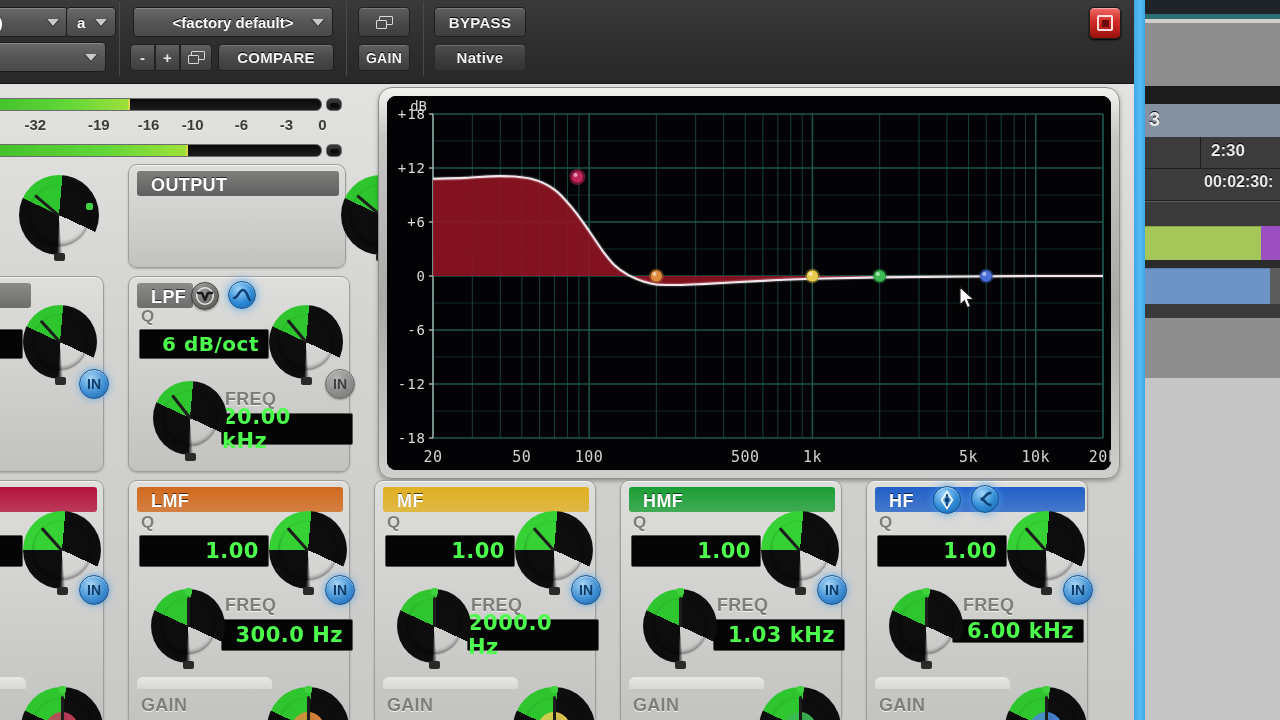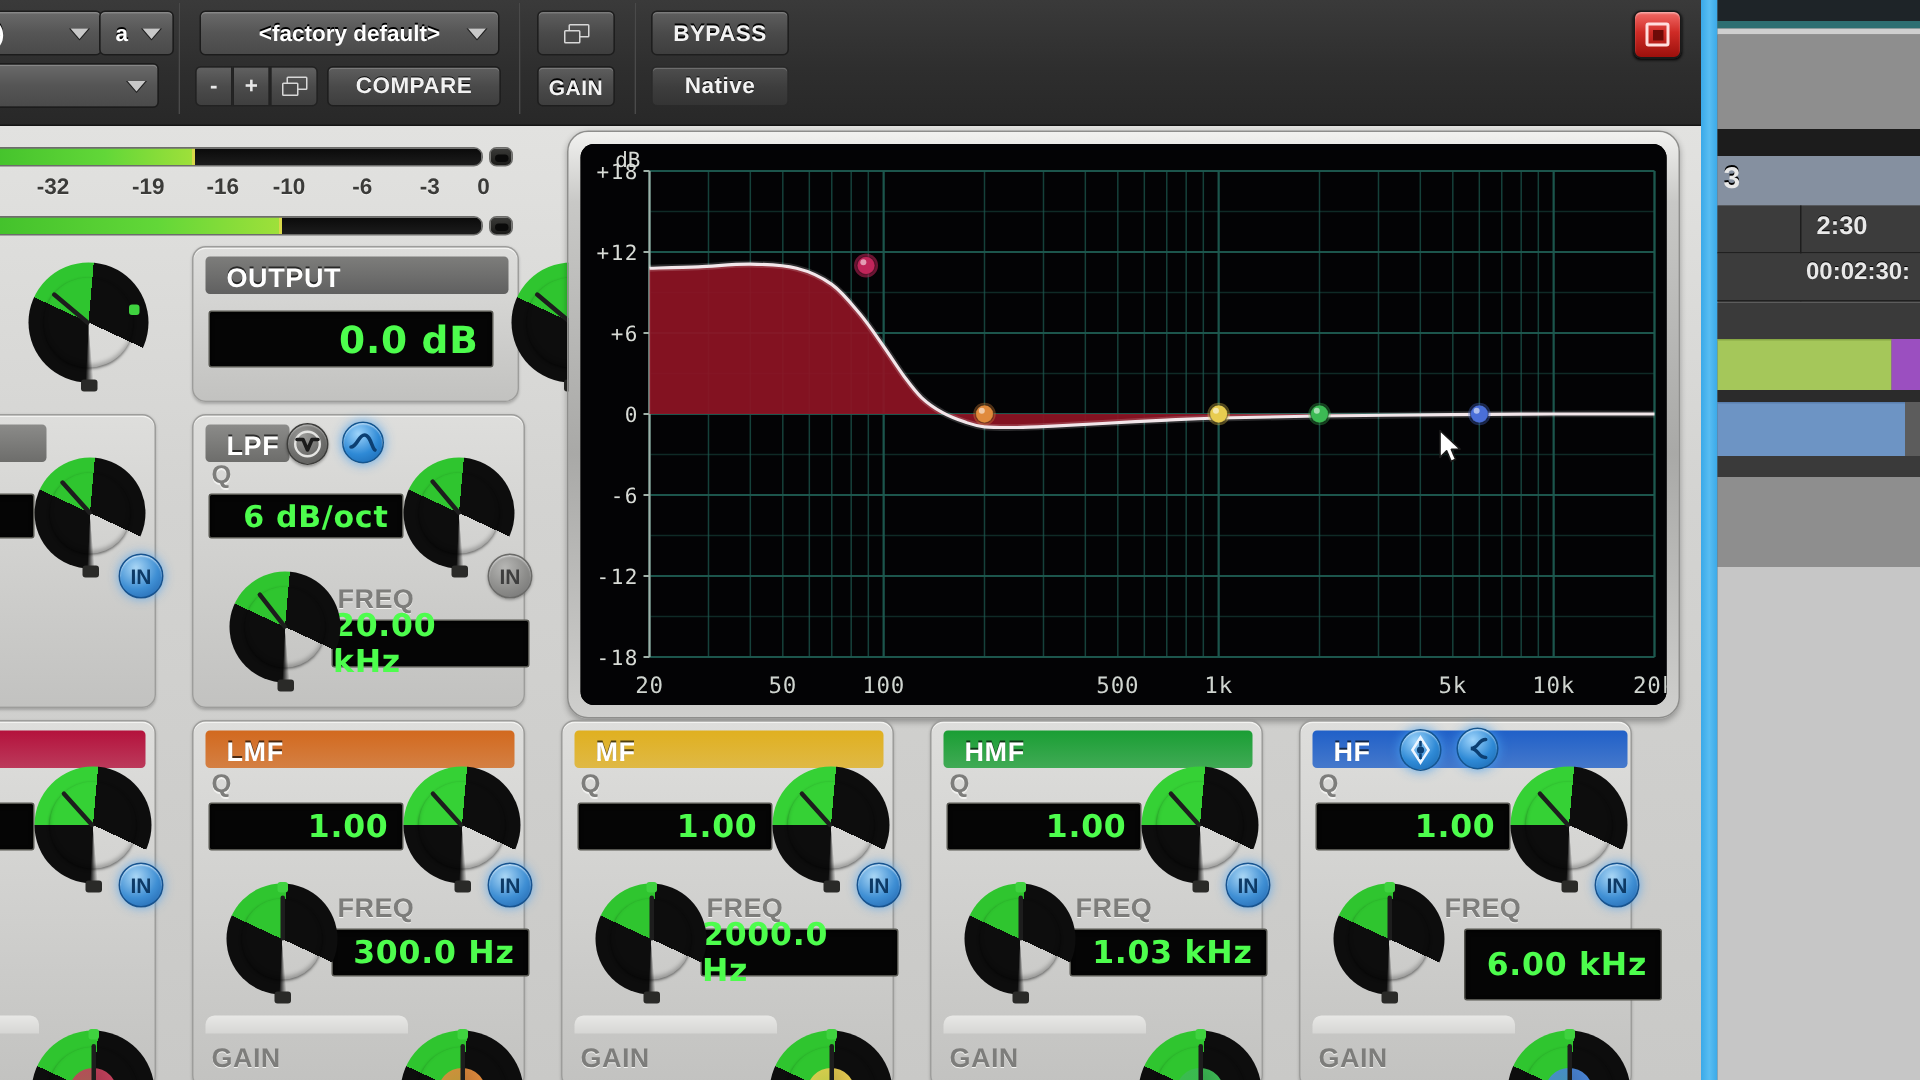--- a/index.html
+++ b/index.html
@@ -352,21 +352,20 @@
           <div class="body" style="left:9.620000000000001px; top:9.620000000000001px; width:54.76px; height:54.76px;"></div>
           <div class="ptr" style="left:35.5px; top:8.14px; height:29.6px; transform: rotate(-38deg);"></div>
           <div class="foot" style="top:72px;"></div>
         </div>
       </div>
 
     <div class="panel out-mod">
       <div class="hdr-bar" style="width:202px; background:linear-gradient(#7d7d7b,#606060);">
         <span>OUTPUT</span>
       </div>
-      <div class="lcd" style="left:10px; top:42px; width:190px; height:38px; font-size:25px;">0.0 dB</div>
     <div class="knob" style="left: -110px; top: 10px; width: 80px; height: 80px;">
           <div class="arc" style="background: conic-gradient(from 175deg,rgba(0,0,0,0) 0deg, #0d0d0d 8deg, #0d0d0d 120deg, #2fc52f 120deg, #2fc52f 190deg, #0d0d0d 190deg, #0d0d0d 300deg, rgba(0,0,0,0) 300deg);border-radius:50%;"></div>
           <div class="body" style="left:10.4px; top:10.4px; width:59.2px; height:59.2px;"></div>
           <div class="ptr" style="left:38.5px; top:8.8px; height:32px; transform: rotate(-50deg);"></div>
           <div class="foot" style="top:78px;"></div>
           <div class="led" style="background: rgb(63, 210, 63); right: 6px; top: 28px;"></div>
         </div>
         <div class="knob" style="left: 212px; top: 10px; width: 80px; height: 80px;">
           <div class="arc" style="background: conic-gradient(from 175deg,rgba(0,0,0,0) 0deg, #0d0d0d 8deg, #0d0d0d 120deg, #2fc52f 120deg, #2fc52f 190deg, #0d0d0d 190deg, #0d0d0d 300deg, rgba(0,0,0,0) 300deg);border-radius:50%;"></div>
           <div class="body" style="left:10.4px; top:10.4px; width:59.2px; height:59.2px;"></div>
@@ -598,21 +597,21 @@
             <div class="led" style="background: rgb(63, 210, 63); left: 50%; margin-left: -3.5px; top: -1px;"></div>
           </div>
         </div>
         <div class="panel" style="left: 866px; top: 396px; width: 222px; height: 246px;">
           <div class="hdr-bar" style="width:210px; background:linear-gradient(to bottom, #2060c8, #2060c8cc);">
             <span>HF</span>
           </div>
           <div class="sublabel" style="left:12px; top:32px; font-size:17px;">Q</div>
           <div class="lcd" style="left:10px; top:54px; width:130px; height:32px; font-size:21px;">1.00</div>
           <div class="sublabel" style="left:96px; top:114px; font-size:18px;">FREQ</div>
-          <div class="lcd" style="left:109px; top:138px; width:132px; height:48px; font-size:21px;">6.00 kHz</div>
+          <div class="lcd" style="left:85px; top:138px; width:132px; height:24px; font-size:21px;">6.00 kHz</div>
           <div class="inbtn on" style="left:196px; top:94px;">IN</div>
           <div class="sublabel" style="left:12px; top:214px; font-size:18px;">GAIN</div>
           <div style="position:absolute; left:8px; top:196px; width:135px; height:12px; background:linear-gradient(#e8e8e6,#d6d6d4); border-radius:6px 6px 0 0;"></div>
           <div class="knob" style="left: 140px; top: 30px; width: 78px; height: 78px;">
             <div class="arc" style="background: conic-gradient(from 175deg,rgba(0,0,0,0) 0deg, #0d0d0d 8deg, #0d0d0d 95deg, #35d135 95deg, #35d135 190deg, #0d0d0d 190deg, #0d0d0d 300deg, rgba(0,0,0,0) 300deg);border-radius:50%;"></div>
             <div class="body" style="left:10.14px; top:10.14px; width:57.72px; height:57.72px;"></div>
             <div class="ptr" style="left:37.5px; top:8.58px; height:31.200000000000003px; transform: rotate(-42deg);"></div>
             <div class="foot" style="top:76px;"></div>
           </div>
           <div class="knob" style="left: 22px; top: 108px; width: 74px; height: 74px;">

